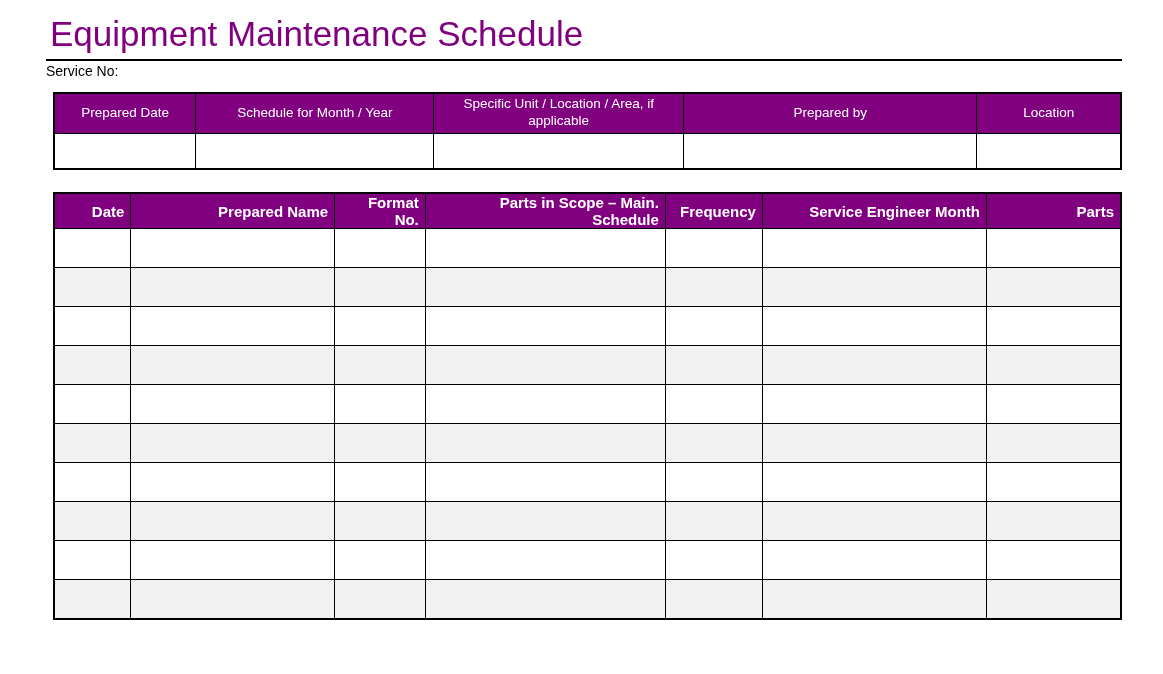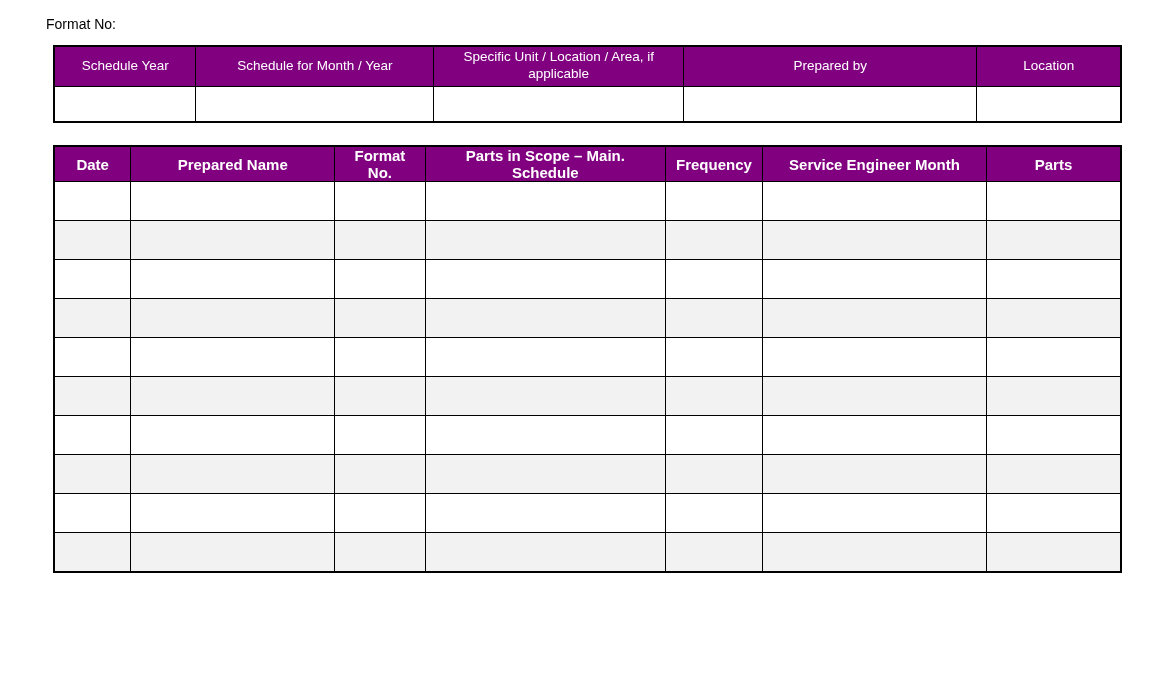--- a/index.html
+++ b/index.html
@@ -62,43 +62,47 @@
     font-size:13.5px;
     line-height:1.25;
   }
   .info-table tbody td{height:36px;background:#fff;}
 
   .schedule-table{margin-top:22px;}
   .schedule-table thead th{
     height:21px;
     font-weight:bold;
     font-size:15px;
+    text-align:right;
   }
   .schedule-table tbody td{height:39px;background:#fff;}
   .schedule-table tbody tr:nth-child(even) td{background:var(--row_stripe);}
 </style>
 </head>
 <body>
 
 <div class="page">
 
-
-  <div class="format-line">Format No:</div>
+  <div class="doc-header">
+    <h1 class="doc-title">Equipment Maintenance Schedule</h1>
+  </div>
+
+  <div class="format-line">Service No:</div>
 
   <table class="info-table">
     <colgroup>
         <col style="width: 13.3%;">
         <col style="width: 22.3%;">
         <col style="width: 23.4%;">
         <col style="width: 27.5%;">
         <col style="width: 13.5%;">
       </colgroup>
     <thead>
       <tr>
-        <th>Schedule Year</th>
+        <th>Prepared Date</th>
         <th>Schedule for Month / Year</th>
         <th>Specific Unit / Location  / Area, if applicable</th>
         <th>Prepared  by</th>
         <th>Location</th>
       </tr>
     </thead>
     <tbody>
         <tr>
           <td></td>
           <td></td>

